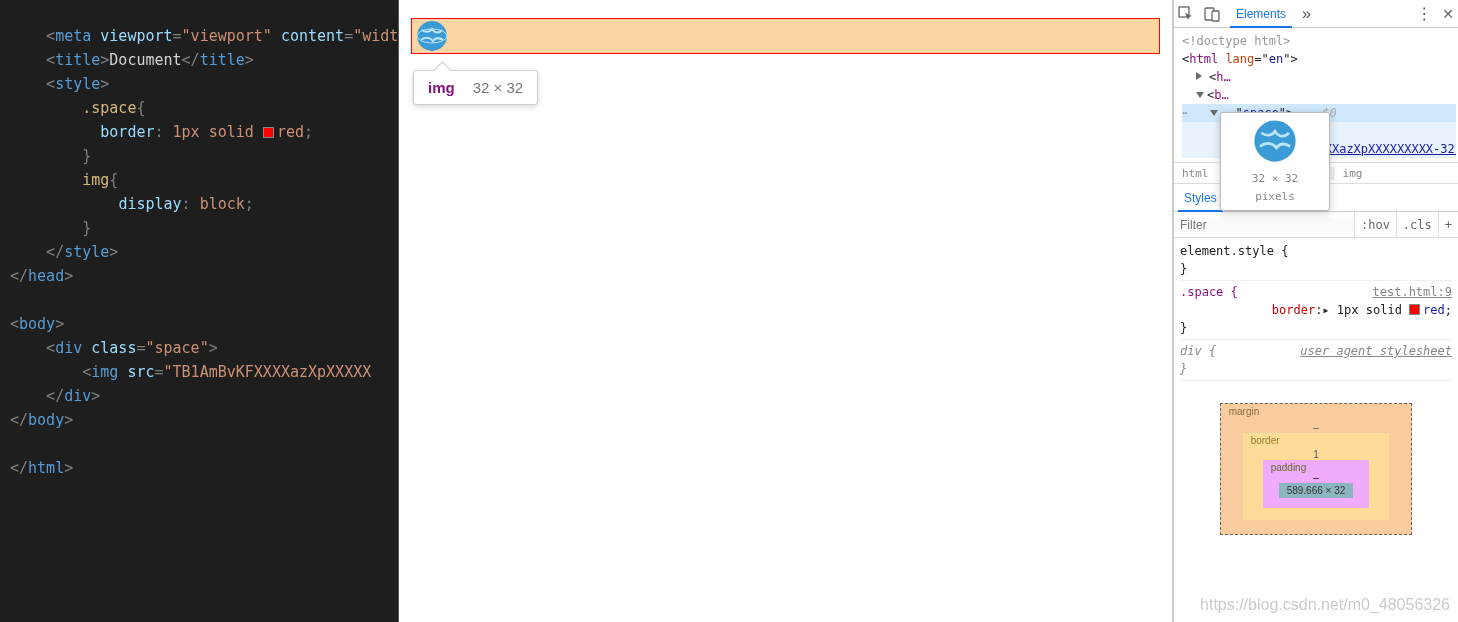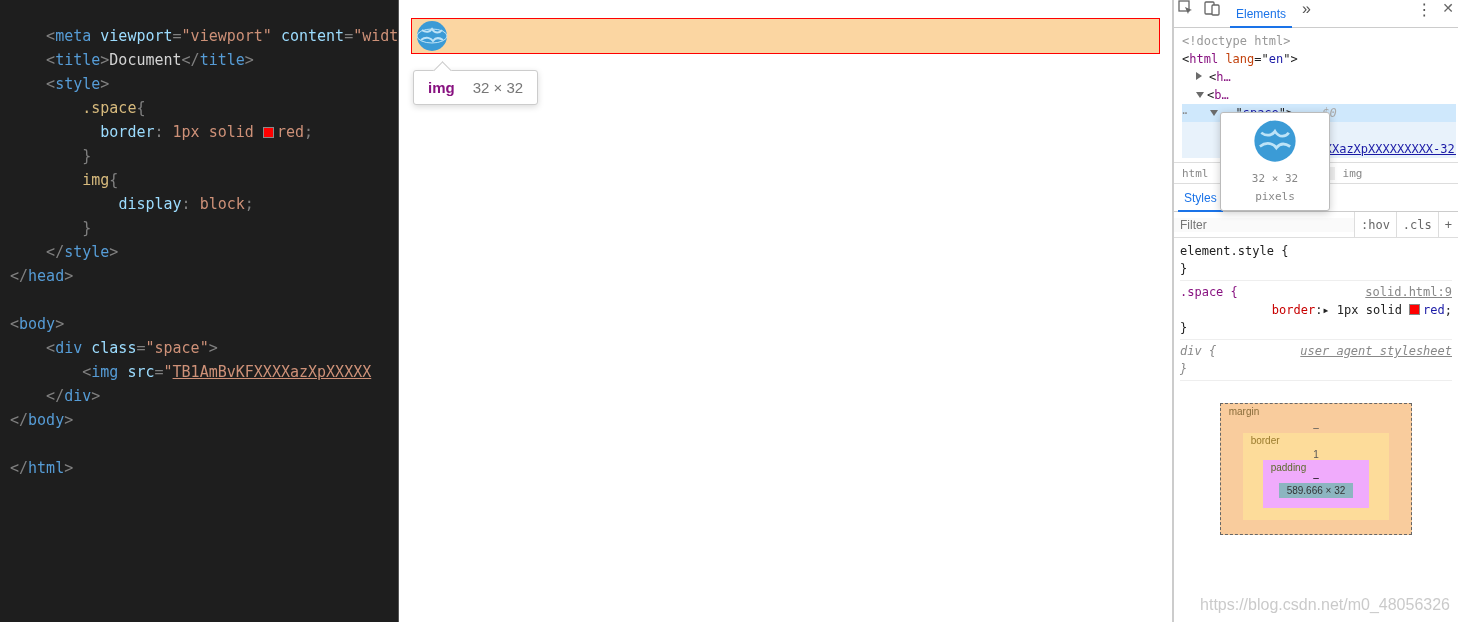--- a/index.html
+++ b/index.html
@@ -3,34 +3,34 @@
 <meta charset="utf-8">
 <style>
 * { margin:0; padding:0; box-sizing:border-box; }
 body { font-family: Consolas, Menlo, monospace; font-size:14px; overflow:hidden; }
 .root { display:flex; width:1458px; height:622px; }
 
 
 .editor { width:398px; height:100%; background:#1e1e1e; color:#d4d4d4; padding:0 10px; white-space:pre; overflow:hidden; line-height:24px; font-size:15px; }
 .tag{color:#569cd6;} .attr{color:#9cdcfe;} .str{color:#ce9178;} .sel{color:#d7ba7d;}
 .prop{color:#9cdcfe;} .val{color:#ce9178;} .punct{color:#808080;}
-.imglink{text-decoration:underline;margin-top:32px;}
+.imglink{margin-top:32px;}
 
 
 .preview{flex:1;background:#fff;position:relative;border-left:1px solid #555;border-right:1px solid #ccc;padding:18px 12px 0 12px;}
 .space-box{border:1px solid red;background:#fbd6a2;height:36px;display:flex;align-items:center;padding-left:4px;}
 .globe{width:32px;height:32px;}
 .tt{position:absolute;top:70px;left:14px;background:#fff;border:1px solid #ccc;border-radius:3px;box-shadow:0 2px 6px rgba(0,0,0,.15);padding:8px 14px;font-family:Arial,sans-serif;font-size:15px;display:flex;gap:18px;align-items:center;}
 .tt::before{content:'';position:absolute;top:-7px;left:22px;width:12px;height:12px;background:#fff;border-left:1px solid #ccc;border-top:1px solid #ccc;transform:rotate(45deg);}
 .tt-tag{color:#881280;font-weight:bold;}
 .tt-dim{color:#777;}
 
 
 .devtools{width:285px;height:100%;background:#fff;font-family:Arial,Helvetica,sans-serif;font-size:12px;border-left:1px solid #ccc;display:flex;flex-direction:column;position:relative;}
-.top-tabs{display:flex;height:28px;border-bottom:1px solid #ccc;padding:0 4px;gap:10px;}
+.top-tabs{display:flex;align-items:center;height:28px;border-bottom:1px solid #ccc;padding:0 4px;gap:10px;}
 .ticon{width:16px;height:16px;fill:#666;}
 .tab{padding:0 6px;height:28px;line-height:28px;color:#333;cursor:pointer;}
 .tab.active{color:#1a73e8;border-bottom:2px solid #1a73e8;}
 .dots{color:#555;font-size:16px;}
 .dom{font-family:Consolas,Menlo,monospace;padding:4px 2px 4px 8px;color:#222;line-height:18px;position:relative;}
 .dom .t{color:#881280;} .dom .a{color:#c2410c;} .dom .v{color:#1a1aa6;}
 .dom .link{color:#1a1aa6;text-decoration:underline;}
 .domrow{white-space:nowrap;overflow:hidden;}
 .sel-row{background:#cfe8fc;}
 .eqs{color:#aaa;font-style:italic;}
@@ -157,21 +157,21 @@
       <span class="btn">.cls</span>
       <span class="btn">+</span>
     </div>
 
     <div class="rules">
       <div class="rule-block">
         <div>element.style {</div>
         <div>}</div>
       </div>
       <div class="rule-block">
-        <div><span class="selc">.space {</span><span class="src">solid.html:9</span></div>
+        <div><span class="selc">.space {</span><span class="src">test.html:9</span></div>
         <div style="padding-left:16px;text-align:right;"><span class="pr">border</span>:▸ <span>1px solid </span><span class="swatch"></span><span class="vl">red</span>;</div>
         <div>}</div>
       </div>
       <div class="rule-block">
         <div><span class="ua">div {</span><span class="src ua">user agent stylesheet</span></div>
         <div class="ua">}</div>
       </div>
     </div>
 
     <div class="box-model">

